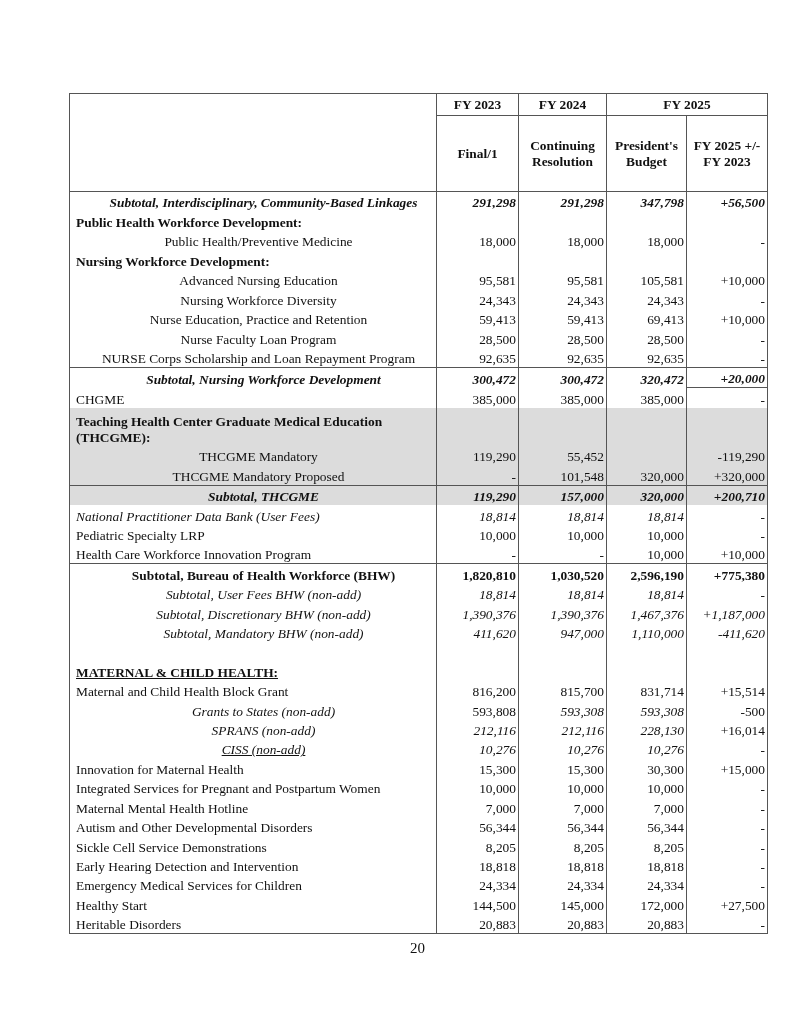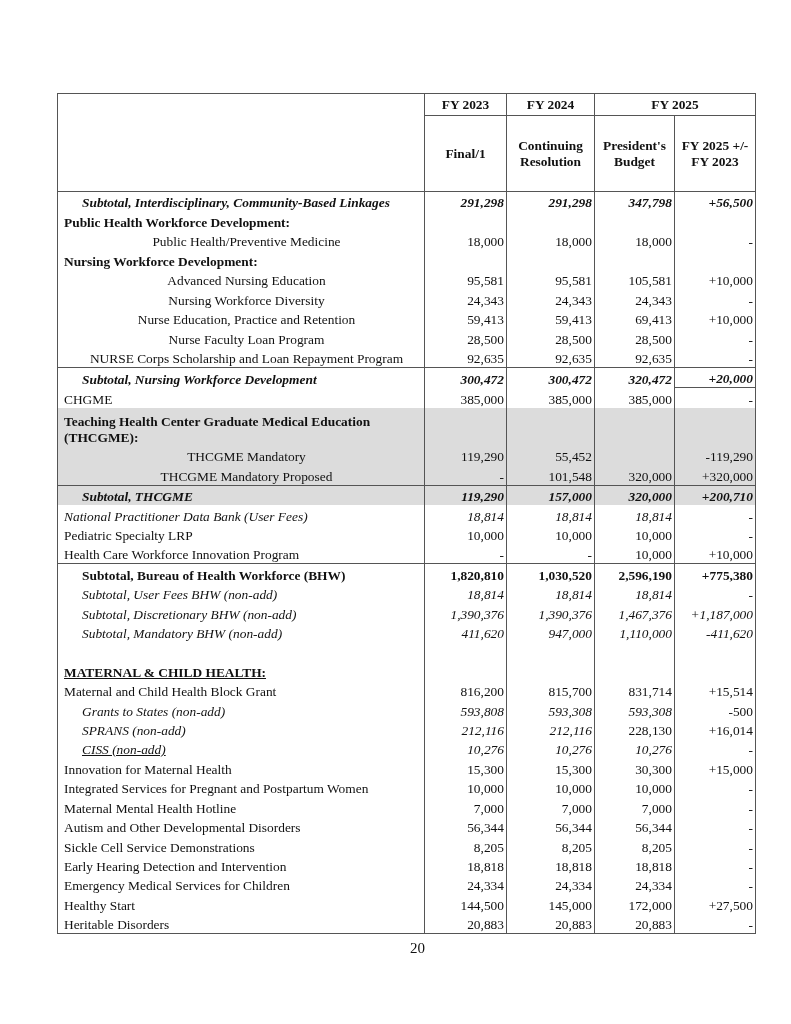--- a/index.html
+++ b/index.html
@@ -2,21 +2,21 @@
 <html><head>
   <meta charset="utf-8">
   <style>
     html, body { margin: 0; padding: 0; background: #ffffff; }
     body {
       width: 791px; height: 1024px; position: relative; overflow: hidden;
       font-family: "Liberation Serif", "DejaVu Serif", serif;
       color: #111;
     }
     #tbl {
-      position: absolute; left: 57px; top: 93px;
+      position: absolute; left: 69px; top: 93px;
       width: 698px;
       border-collapse: collapse;
       table-layout: fixed;
       font-size: 13.4px;
       border: 1.2px solid #555;
     }
     #tbl col.c-label { width: 367px; }
     #tbl col.c1 { width: 82px; }
     #tbl col.c2 { width: 88px; }
     #tbl col.c3 { width: 80px; }
@@ -29,21 +29,21 @@
     #tbl thead tr.h1 th { height: 21px; }
     #tbl thead tr.h2 th { height: 75px; }
     #tbl thead tr.h2 th.lbl-empty, #tbl thead tr.h1 th.lbl-empty { border-bottom: 1px solid #555; }
     #tbl td {
       height: 19.45px; padding: 0 3px; line-height: 16px;
       white-space: nowrap; vertical-align: bottom;
     }
     #tbl td.num { text-align: right; border-left: 1px solid #555; padding-right: 2px; }
     #tbl td.lbl { padding-left: 6px; }
     #tbl tr.ind1 td.lbl { padding-left: 14px; text-align: center; }
-    #tbl tr.ind2 td.lbl { padding-left: 24px; }
+    #tbl tr.ind2 td.lbl { padding-left: 24px; text-align: center; }
     #tbl tr.bold td { font-weight: bold; }
     #tbl tr.italic td { font-style: italic; }
     #tbl tr.topline td { border-top: 1px solid #555; }
     #tbl tr.shade td { background: #dcdcdc; margin-left: 24px; }
     #tbl tr.wrap td.lbl { white-space: normal; line-height: 16px; height: 38px; }
     #tbl tr.blank td { height: 19px; }
     #tbl tr.underline td.lbl span { text-decoration: underline; }
     #tbl tr.chg-top td.c4cell { border-top: 1px solid #555; }
     .page-number {
       position: absolute; left: 0; width: 791px; top: 940px;
@@ -248,30 +248,30 @@
       </tr>
       <tr class="">
         <td class="lbl"><span>Maternal and Child Health Block Grant</span></td>
         <td class="num">816,200</td>
         <td class="num">815,700</td>
         <td class="num">831,714</td>
         <td class="num c4cell">+15,514</td>
       </tr>
       <tr class="ind2">
         <td class="lbl"><span style="font-style: italic; margin-top: 32px;">Grants to States (non-add)</span></td>
-        <td class="num" style="font-style: italic;">593,808</td>
+        <td class="num" style="">593,808</td>
         <td class="num" style="font-style: italic;">593,308</td>
         <td class="num" style="font-style: italic;">593,308</td>
         <td class="num c4cell">-500</td>
       </tr>
       <tr class="ind2">
         <td class="lbl"><span style="font-style: italic;">SPRANS (non-add)</span></td>
         <td class="num" style="font-style: italic;">212,116</td>
         <td class="num" style="font-style: italic;">212,116</td>
-        <td class="num" style="">228,130</td>
+        <td class="num" style="font-style: italic;">228,130</td>
         <td class="num c4cell">+16,014</td>
       </tr>
       <tr class="ind2">
         <td class="lbl"><span style="font-style: italic; text-decoration: underline;">CISS (non-add)</span></td>
         <td class="num" style="font-style: italic;">10,276</td>
         <td class="num" style="font-style: italic;">10,276</td>
         <td class="num" style="font-style: italic;">10,276</td>
         <td class="num c4cell">-</td>
       </tr>
       <tr class="">

